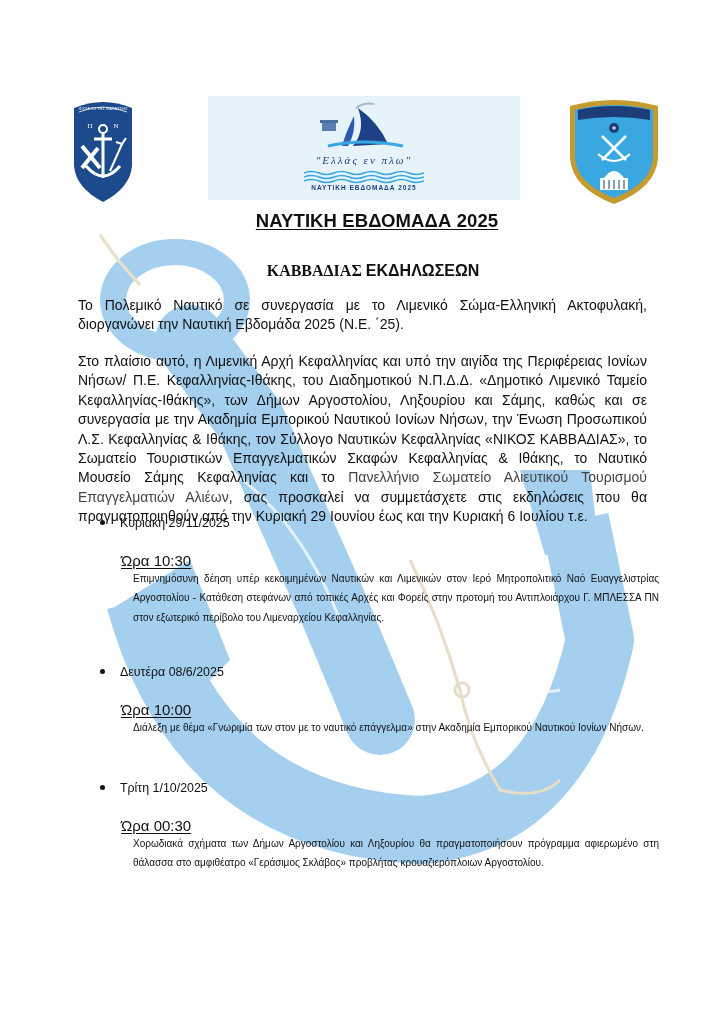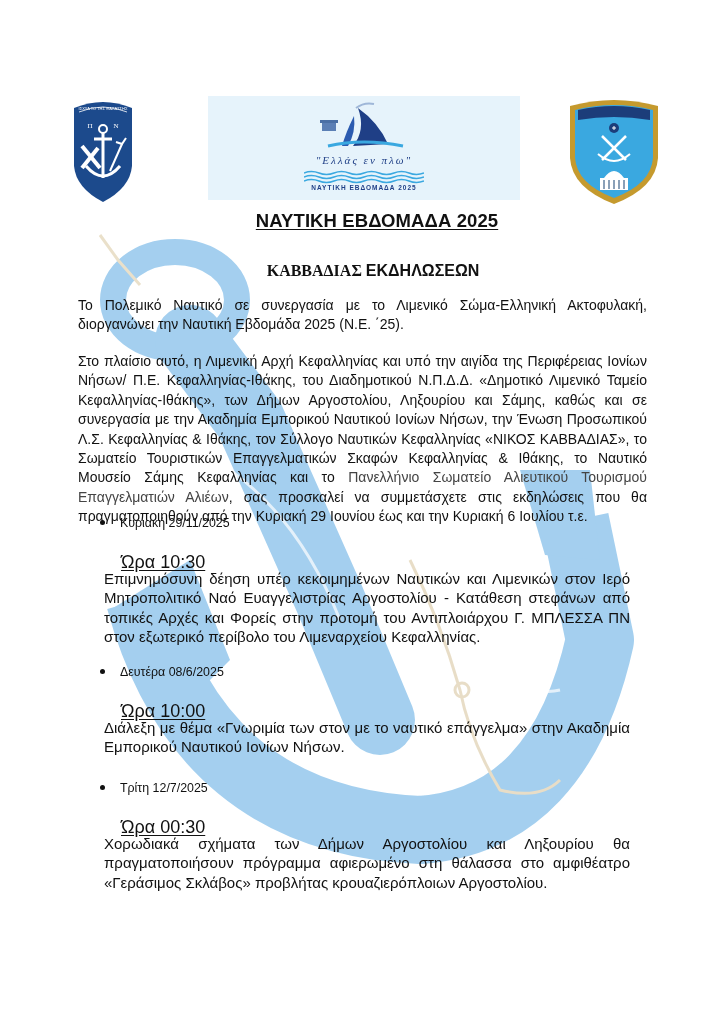--- a/index.html
+++ b/index.html
@@ -9,22 +9,22 @@
   .logo-left { left:70px; top:96px; width:66px; height:108px; }
   .banner { left:208px; top:96px; width:312px; height:104px; background:#e6f3fb; }
   .logo-right { left:566px; top:96px; width:96px; height:110px; }
   .title { left:0; width:754px; top:210px; text-align:center; font-weight:bold; font-size:18.5px; text-decoration:underline; text-underline-offset:2px; letter-spacing:0.1px; }
   .subtitle { left:0; width:746px; top:262px; text-align:center; font-weight:bold; font-size:16px; font-family:"Liberation Serif","DejaVu Serif",serif; }
   .subtitle .sans { font-family:"Liberation Sans","DejaVu Sans",sans-serif; font-size:16px; }
   .para { left:78px; width:569px; font-size:14px; line-height:19.4px; text-align:justify; text-align-last:left; }
   .para .grey { color:#444; }
   .bullet-row { left:98px; font-size:12.4px; line-height:18px; }
   .bullet-dot { display:inline-block; width:5px; height:5px; border-radius:50%; background:#111; position:relative; top:-2px; margin-right:15px; margin-left:2px; }
-  .time { left:121px; font-size:18px; text-decoration:underline; text-underline-offset:2px; }
-  .desc { left:104px; width:526px; font-size:15px; line-height:19.4px; text-align:justify; text-align-last:left; }
+  .time { left:121px; font-size:15px; text-decoration:underline; text-underline-offset:2px; }
+  .desc { left:133px; width:526px; font-size:10px; line-height:19.4px; text-align:justify; text-align-last:left; }
   .banner-slogan { position:absolute; left:0; width:312px; top:58px; text-align:center; font-family:"Liberation Serif","DejaVu Serif",serif; font-style:italic; font-size:11px; color:#1f3f86; letter-spacing:2px; }
   .banner-caption { position:absolute; left:0; width:312px; top:88px; text-align:center; font-size:6.5px; font-weight:bold; color:#1f3f86; letter-spacing:1px; }
 </style>
 </head>
 <body>
 
 <svg class="watermark" viewBox="0 0 724 1024">
   <g opacity="0.55">
 
     <ellipse cx="175" cy="300" rx="62" ry="48" fill="none" stroke="#5aa9e2" stroke-width="26"></ellipse>
@@ -124,16 +124,16 @@
 <div class="abs time" style="top:552px">Ώρα 10:30</div>
 <div class="abs desc" style="top:569px">Επιμνημόσυνη δέηση υπέρ κεκοιμημένων Ναυτικών και Λιμενικών στον Ιερό Μητροπολιτικό Ναό Ευαγγελιστρίας Αργοστολίου - Κατάθεση στεφάνων από τοπικές Αρχές και Φορείς στην προτομή του Αντιπλοιάρχου Γ. ΜΠΛΕΣΣΑ ΠΝ στον εξωτερικό περίβολο του Λιμεναρχείου Κεφαλληνίας.</div>
 
 <div class="abs bullet-row" style="top:663px">
   <span class="bullet-dot"></span><span>Δευτέρα 08/6/2025</span>
 </div>
 <div class="abs time" style="top:701px">Ώρα 10:00</div>
 <div class="abs desc" style="top:718px">Διάλεξη με θέμα «Γνωριμία των στον με το ναυτικό επάγγελμα» στην Ακαδημία Εμπορικού Ναυτικού Ιονίων Νήσων.</div>
 
 <div class="abs bullet-row" style="top:779px">
-  <span class="bullet-dot"></span><span>Τρίτη 12/7/2025</span>
+  <span class="bullet-dot"></span><span>Τρίτη 1/10/2025</span>
 </div>
 <div class="abs time" style="top:817px">Ώρα 00:30</div>
 <div class="abs desc" style="top:834px">Χορωδιακά σχήματα των Δήμων Αργοστολίου και Ληξουρίου θα πραγματοποιήσουν πρόγραμμα αφιερωμένο στη θάλασσα στο αμφιθέατρο «Γεράσιμος Σκλάβος» προβλήτας κρουαζιερόπλοιων Αργοστολίου.</div>
 
 </body></html>

